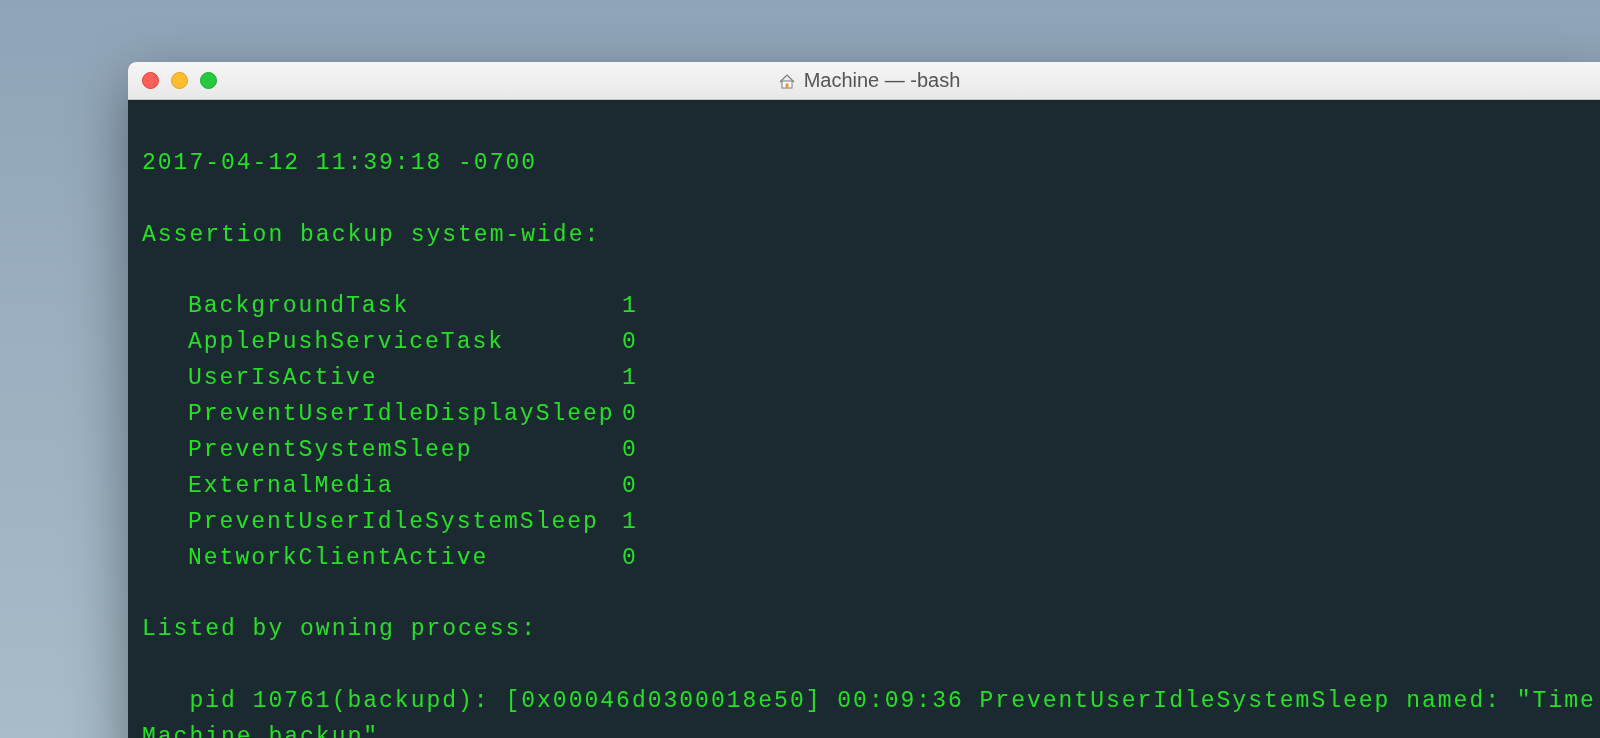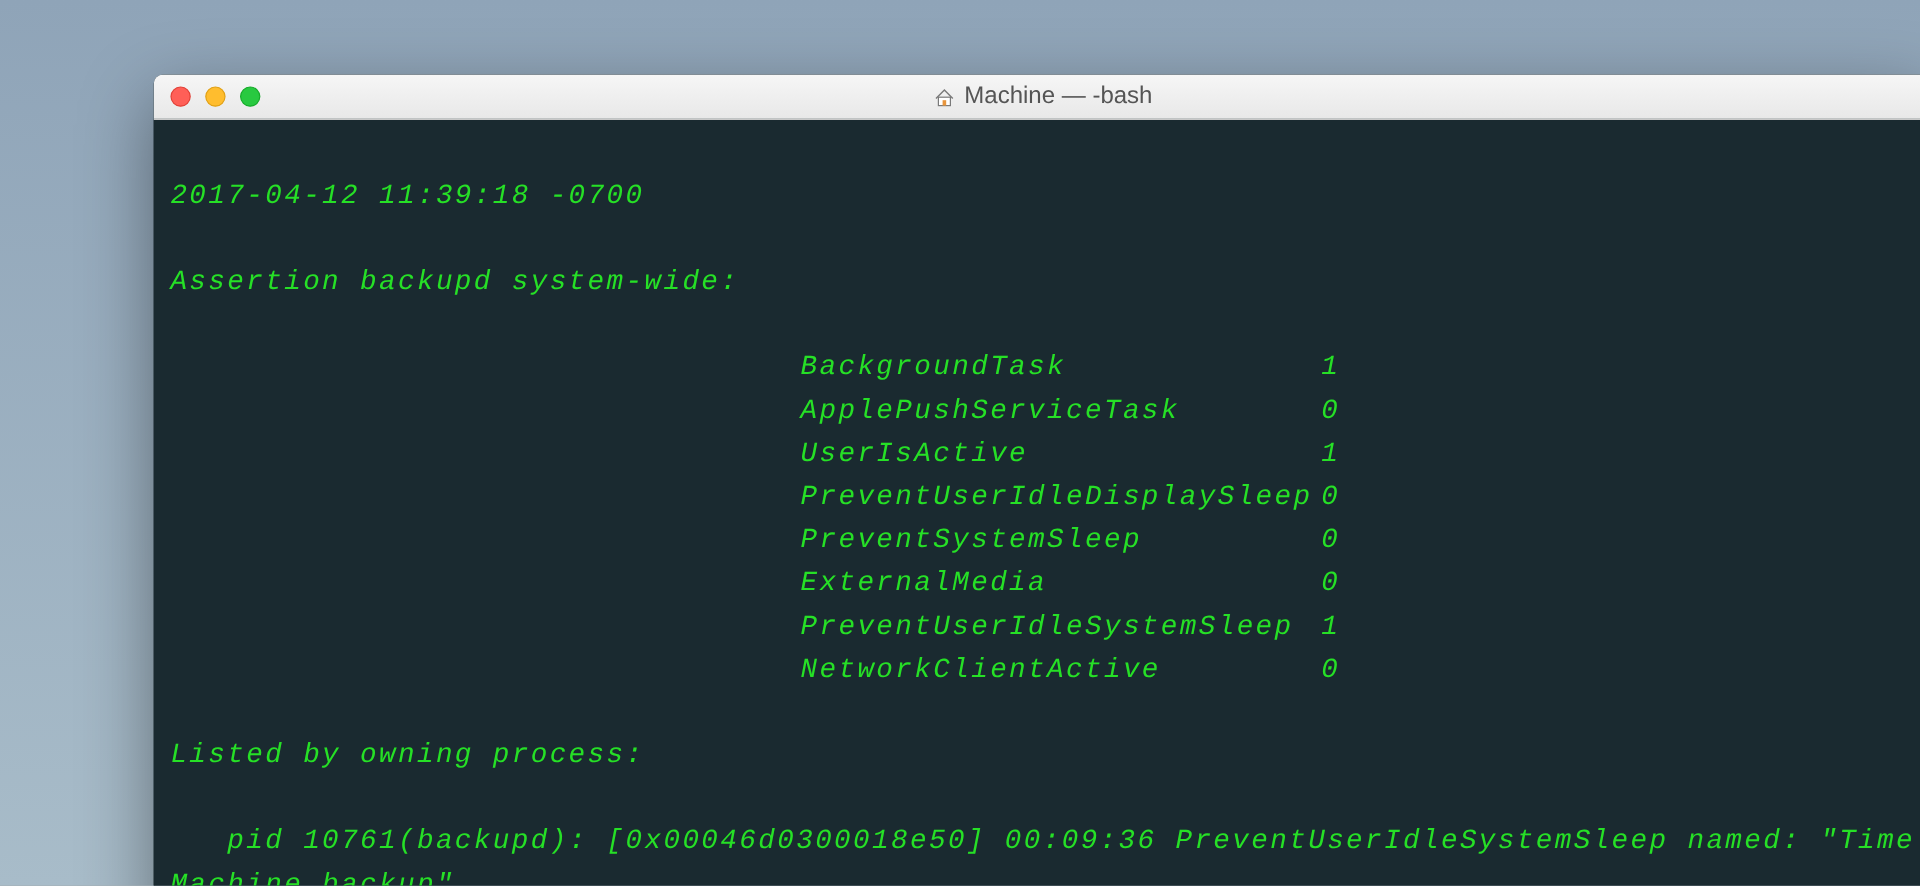--- a/index.html
+++ b/index.html
@@ -73,22 +73,22 @@
       background: #1a2a30;
       padding: 10px 14px 14px 14px;
       color: #26e026;
       font-size: 23px;
       letter-spacing: 2px;
       line-height: 1.56;
       white-space: pre-wrap;
       min-height: 640px;
     }
 
-    .line { display: block; font-style: italic; }
-    .kv-row { display: flex; justify-content: center; }
+    .line { display: block; }
+    .kv-row { display: flex; }
     .kv-key { width: 480px; padding-left: 46px; }
     .kv-val { }
   </style>
 </head>
 <body>
 
 <div class="terminal-window">
 
   <div class="title-bar">
     <div class="traffic-lights">
@@ -103,19 +103,19 @@
           <rect x="4" y="9" width="10" height="7" fill="#fff" stroke="#7a7a7a" stroke-width="1"></rect>
           <rect x="7.5" y="11.5" width="3" height="4.5" fill="#e8953c"></rect>
         </svg>
       </span>
       <span>Machine — -bash</span>
     </div>
   </div>
 
   <div class="terminal-body">
 <span class="line">2017-04-12 11:39:18 -0700</span>
-<span class="line">Assertion backupd system-wide:</span>
+<span class="line">Assertion backup system-wide:</span>
 <span id="assertions-container"><span class="line kv-row"><span class="kv-key">BackgroundTask</span><span class="kv-val">1</span></span><span class="line kv-row"><span class="kv-key">ApplePushServiceTask</span><span class="kv-val">0</span></span><span class="line kv-row"><span class="kv-key">UserIsActive</span><span class="kv-val">1</span></span><span class="line kv-row"><span class="kv-key">PreventUserIdleDisplaySleep</span><span class="kv-val">0</span></span><span class="line kv-row"><span class="kv-key">PreventSystemSleep</span><span class="kv-val">0</span></span><span class="line kv-row"><span class="kv-key">ExternalMedia</span><span class="kv-val">0</span></span><span class="line kv-row"><span class="kv-key">PreventUserIdleSystemSleep</span><span class="kv-val">1</span></span><span class="line kv-row"><span class="kv-key">NetworkClientActive</span><span class="kv-val">0</span></span></span>
 <span class="line">Listed by owning process:</span>
 <span id="processes-container"><span class="line">   pid 10761(backupd): [0x00046d0300018e50] 00:09:36 PreventUserIdleSystemSleep named: "Time Machine backup"</span></span>
   </div>
 
 </div>
 
 </body></html>

